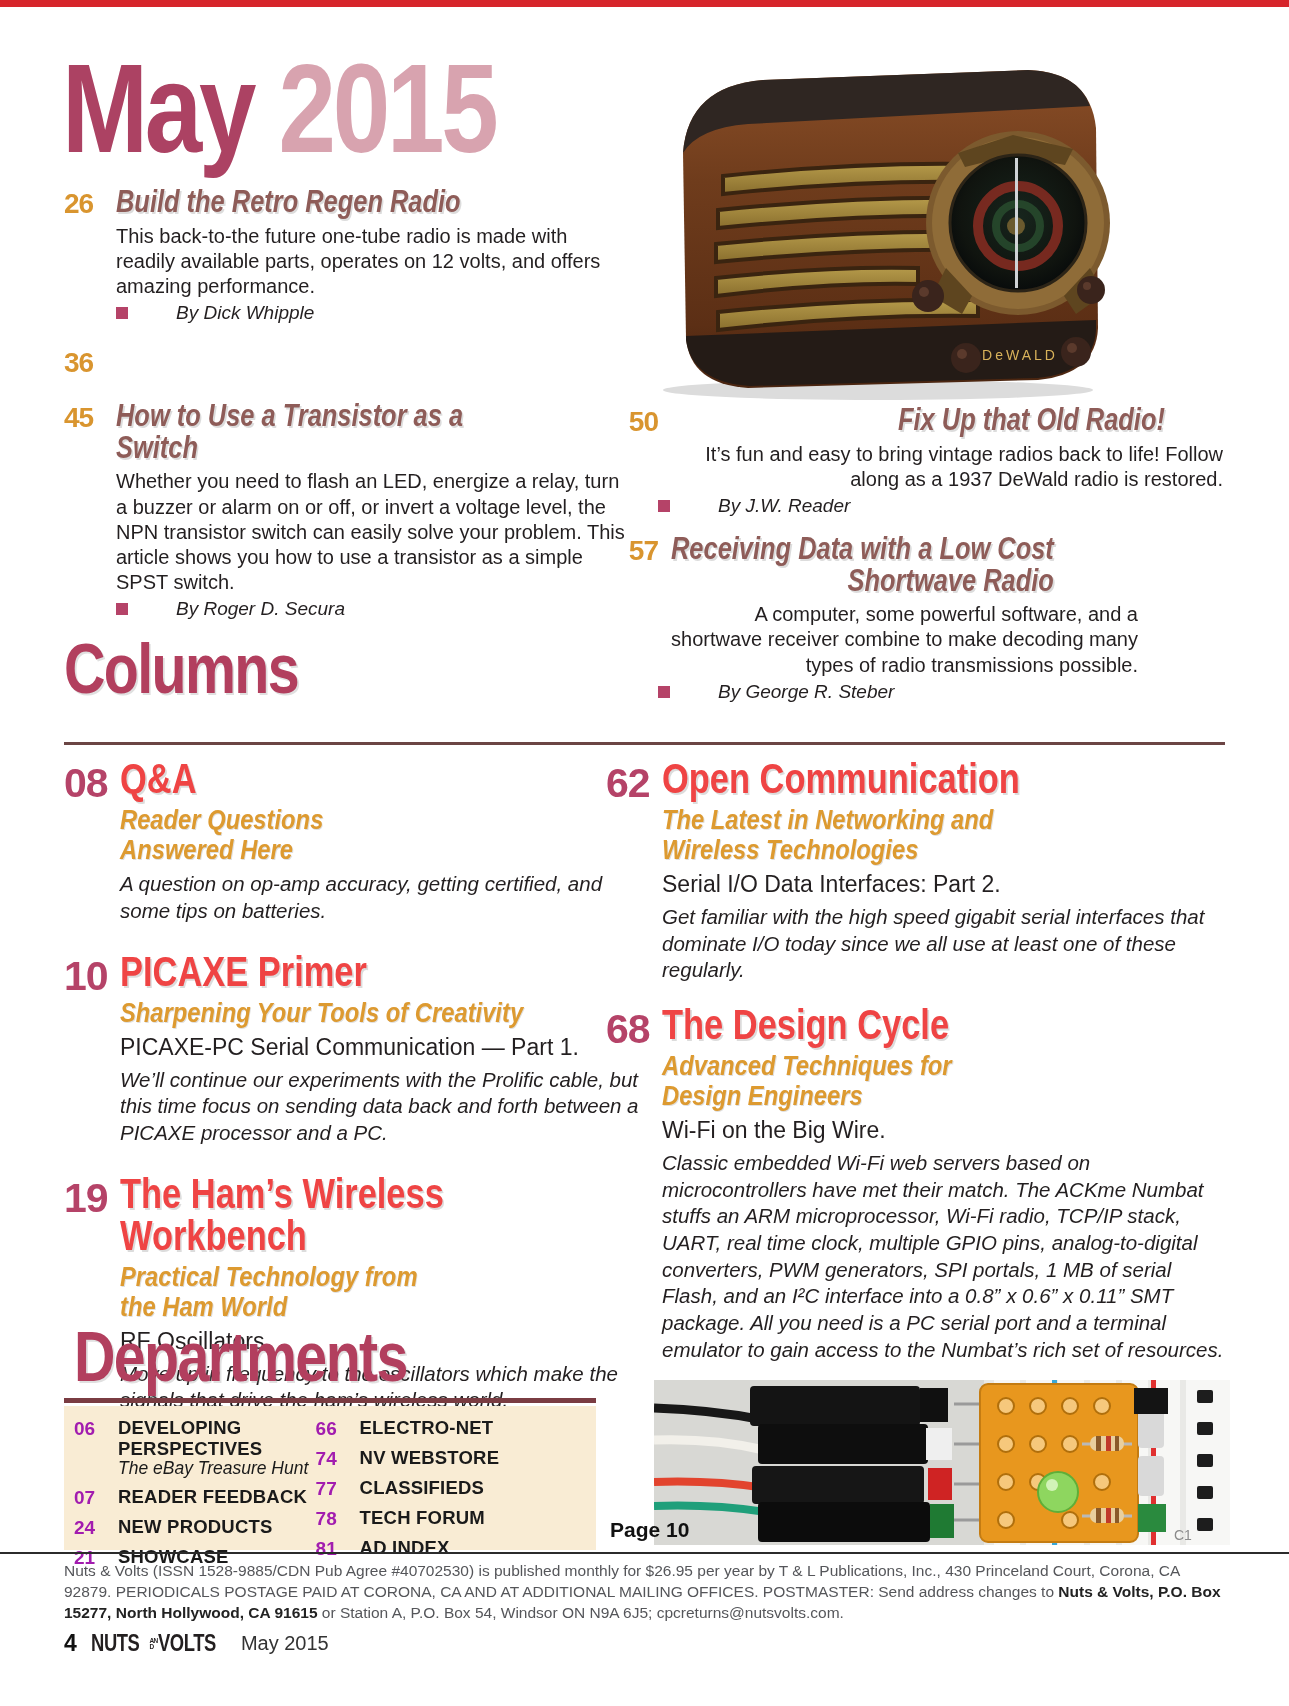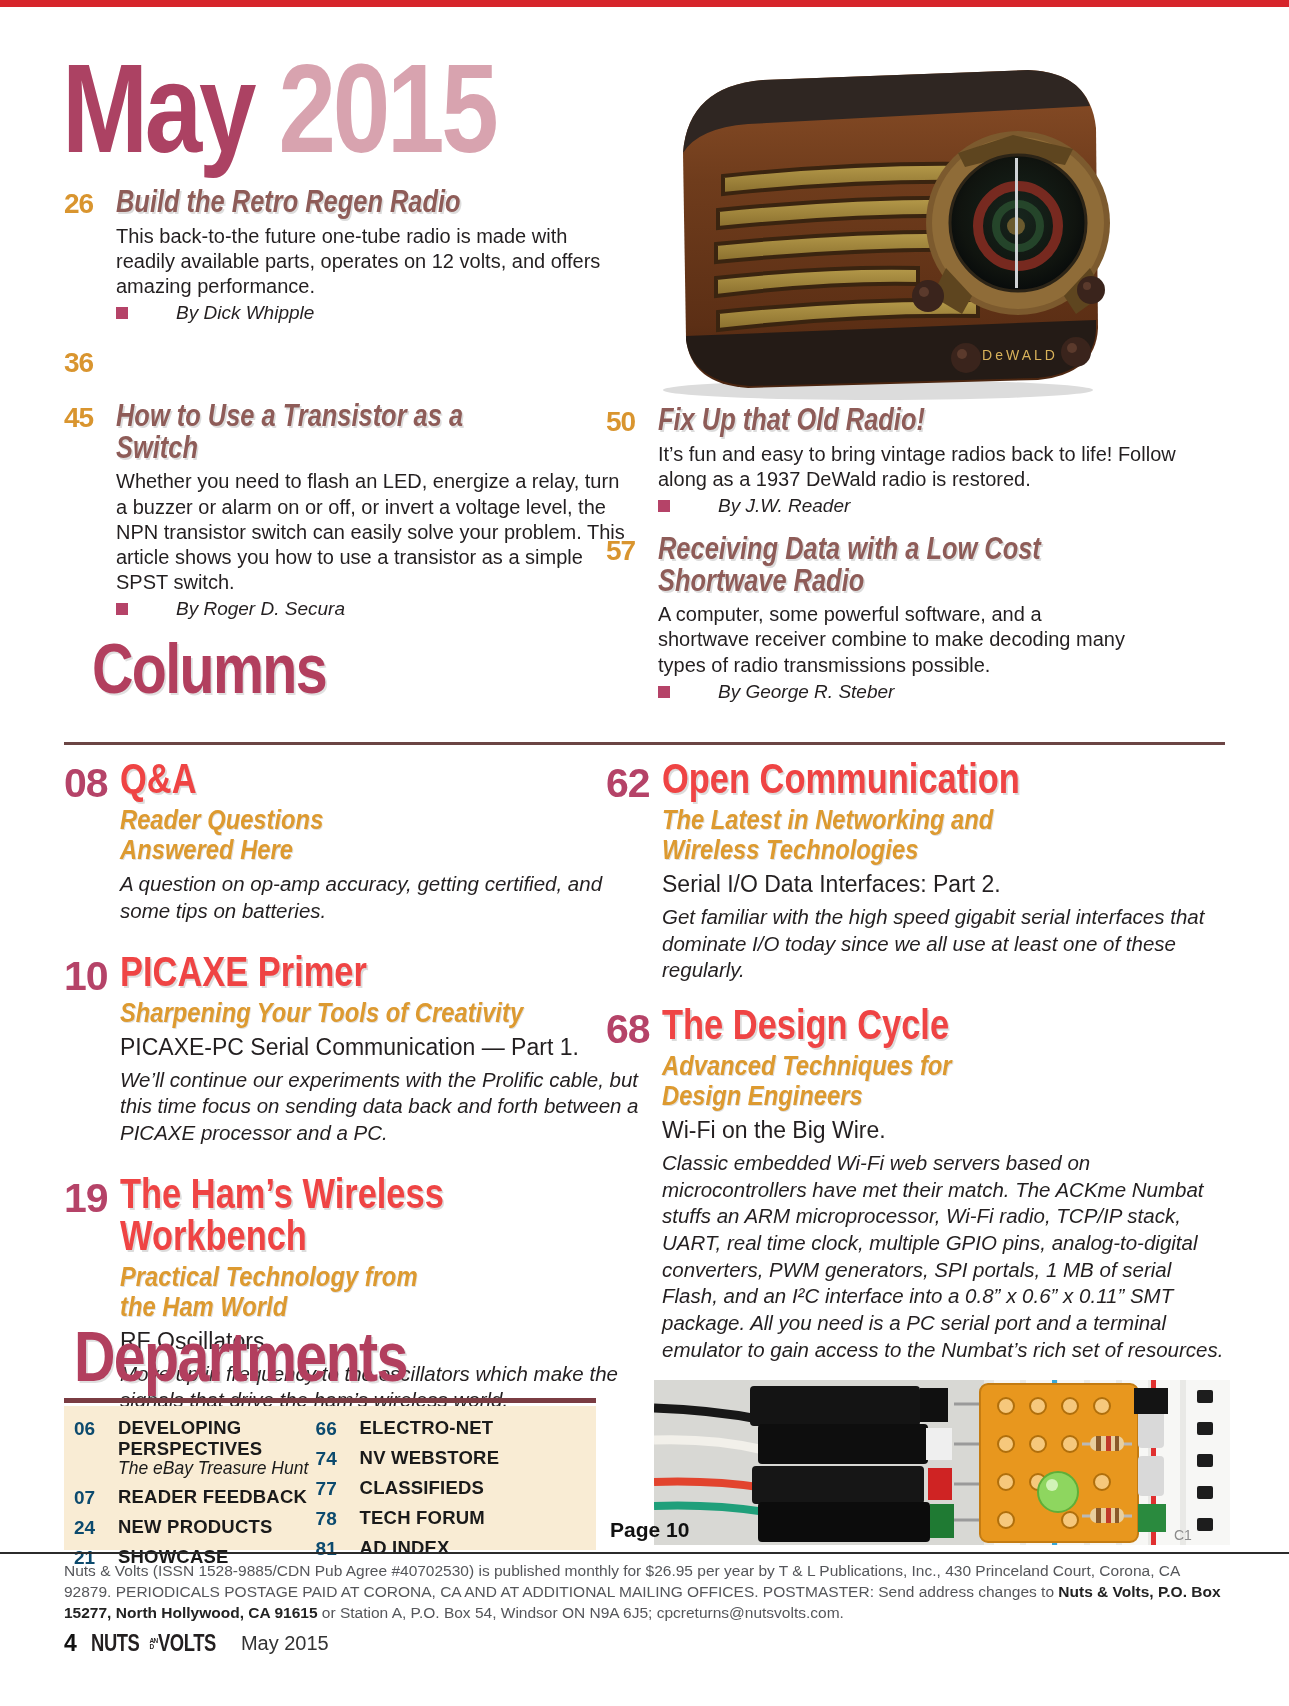--- a/index.html
+++ b/index.html
@@ -38,21 +38,21 @@
   .ctitle { font-weight:bold; font-size:42px; line-height:1.0; color:#ef4444; text-shadow:2px 2px 0 rgba(130,130,130,0.28); margin-bottom:5px; }
   .csub { font-weight:bold; font-style:italic; font-size:27px; line-height:1.12; color:#dd9a30; text-shadow:1px 1px 0 rgba(150,150,150,0.3); margin-bottom:6px; }
   .ctopic { font-size:23px; line-height:1.2; color:#231f20; margin-bottom:5px; }
   .cdesc { font-size:20.5px; font-style:italic; line-height:1.3; color:#231f20; }
 
   
   .dept-box { background:#f9ecd4; display:flex; padding:12px 8px 8px 10px; }
   .dcolL { width:47%; }
   .dcolR { width:53%; }
   .ditem { display:flex; margin-bottom:8px; }
-  .ditem .dnum { width:44px; flex:0 0 44px; font-weight:bold; font-size:19px; color:#0c4a6e; }
+  .ditem .dnum { width:44px; flex:0 0 44px; font-weight:bold; font-size:19px; color:#a21caf; }
   .dlabel { font-weight:bold; font-size:18.5px; line-height:1.12; color:#1a1a1a; letter-spacing:0.2px; }
   .dsub { font-style:italic; font-weight:normal; font-size:17.5px; letter-spacing:0; }
 
   .page10 { font-weight:bold; font-size:21px; color:#111; }
 
   .fineprint-rule { left:0; width:100%; top:1552px; height:2px; background:#2b2b2b; }
   .fineprint { left:64px; width:1161px; top:1560px; font-size:15.5px; line-height:1.37; color:#55565a; }
   .fineprint b { color:#222; }
 
   .footer { left:64px; top:1630px; display:flex; align-items:center; }
@@ -145,21 +145,21 @@
         <h2 class="ftitle"><span class="cond">How to Use a Transistor as a Switch</span></h2>
         <p class="fdesc" style="width:510px;">Whether you need to flash an LED, energize a relay, turn a buzzer or alarm on or off, or invert a voltage level, the NPN transistor switch can easily solve your problem. This article shows you how to use a transistor as a simple SPST switch.</p>
         <p class="byline">
             <span class="sq"></span>
             <span>By Roger D. Secura</span>
           </p>
       </div>
     </article>
   </div>
 
-  <div class="abs fcol" style="left:606px; top:404px; width:625px;">
+  <div class="abs fcol" style="left:606px; top:404px; width:625px;text-align:right;">
     <article class="feat" style="margin-bottom:16px;">
       <div class="num">50</div>
       <div>
         <h2 class="ftitle"><span class="cond">Fix Up that Old Radio!</span></h2>
         <p class="fdesc" style="width:565px;">It’s fun and easy to bring vintage radios back to life! Follow along as a 1937 DeWald radio is restored.</p>
         <p class="byline">
             <span class="sq"></span>
             <span>By J.W. Reader</span>
           </p>
       </div>
@@ -171,21 +171,21 @@
 Shortwave Radio</span></h2>
         <p class="fdesc" style="width:480px;">A computer, some powerful software, and a shortwave receiver combine to make decoding many types of radio transmissions possible.</p>
         <p class="byline">
             <span class="sq"></span>
             <span>By George R. Steber</span>
           </p>
       </div>
     </article>
   </div>
 
-  <div class="abs section-label" style="left:64px; top:634px;margin-left:28px;"><span class="cond">Columns</span></div>
+  <div class="abs section-label" style="left:64px; top:634px;"><span class="cond">Columns</span></div>
   <div class="abs rule-full"></div>
 
   <div class="abs" style="left:64px; top:758px; width:548px;">
     <article class="colent">
       <div class="num">08</div>
       <div>
         <h2 class="ctitle"><span class="cond">Q&amp;A</span></h2>
         <p class="csub"><span class="cond-wide">Reader Questions
 Answered Here</span></p>
         <p class="cdesc" style="width:520px;">A question on op-amp accuracy, getting certified, and some tips on batteries.</p>

